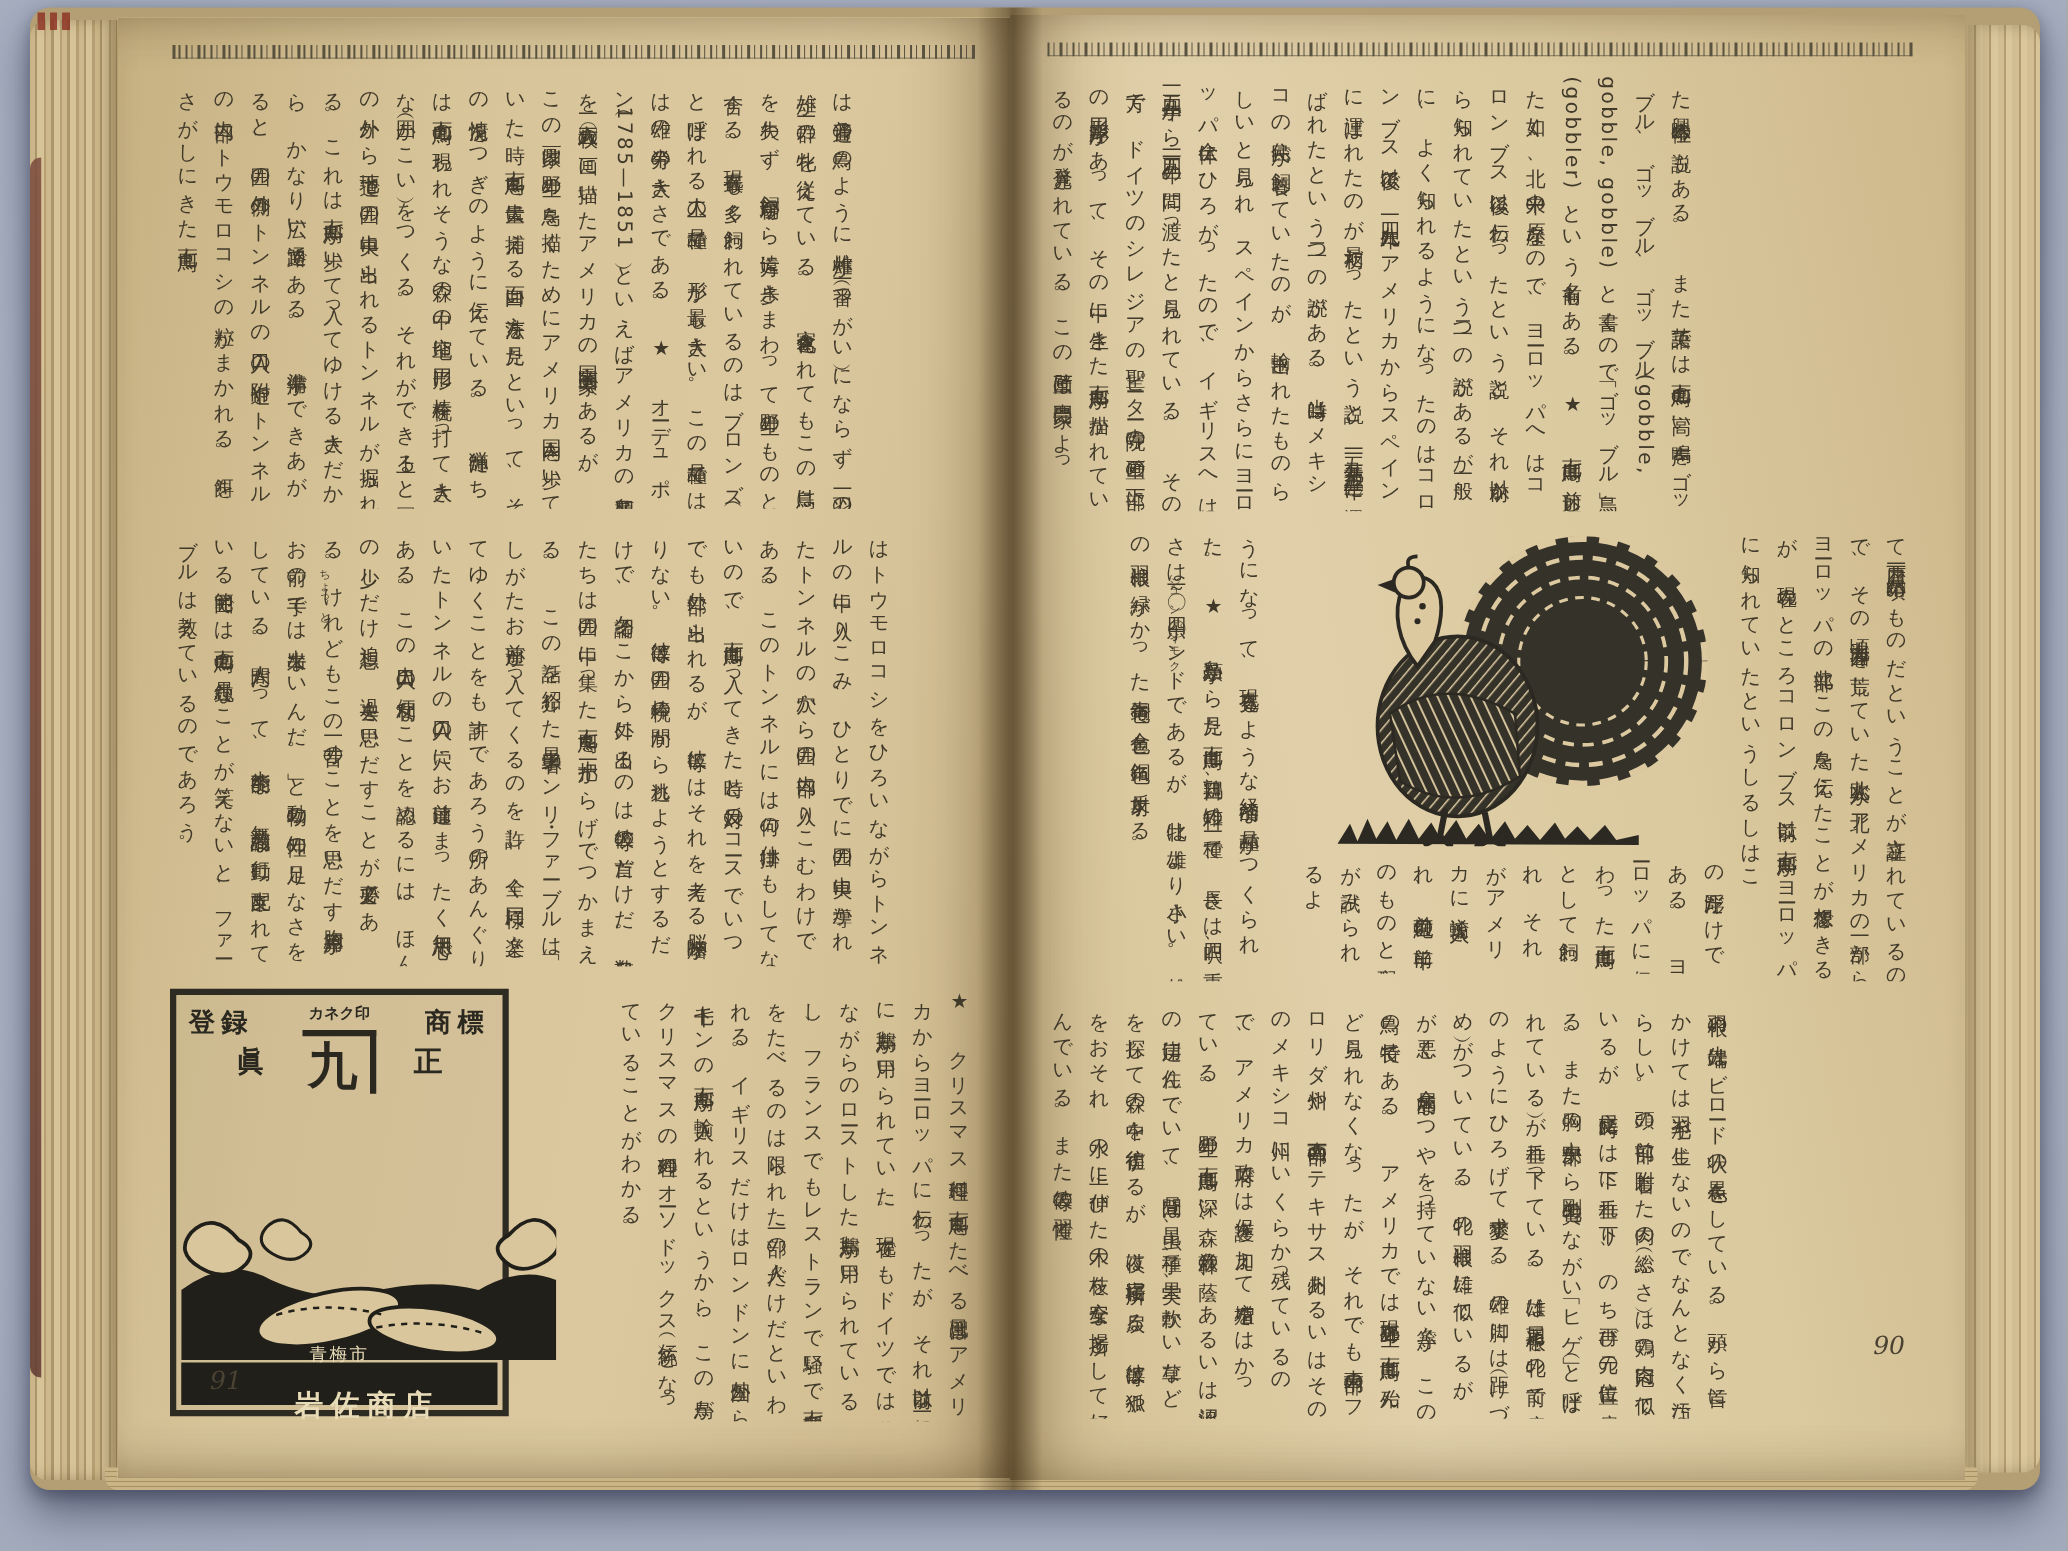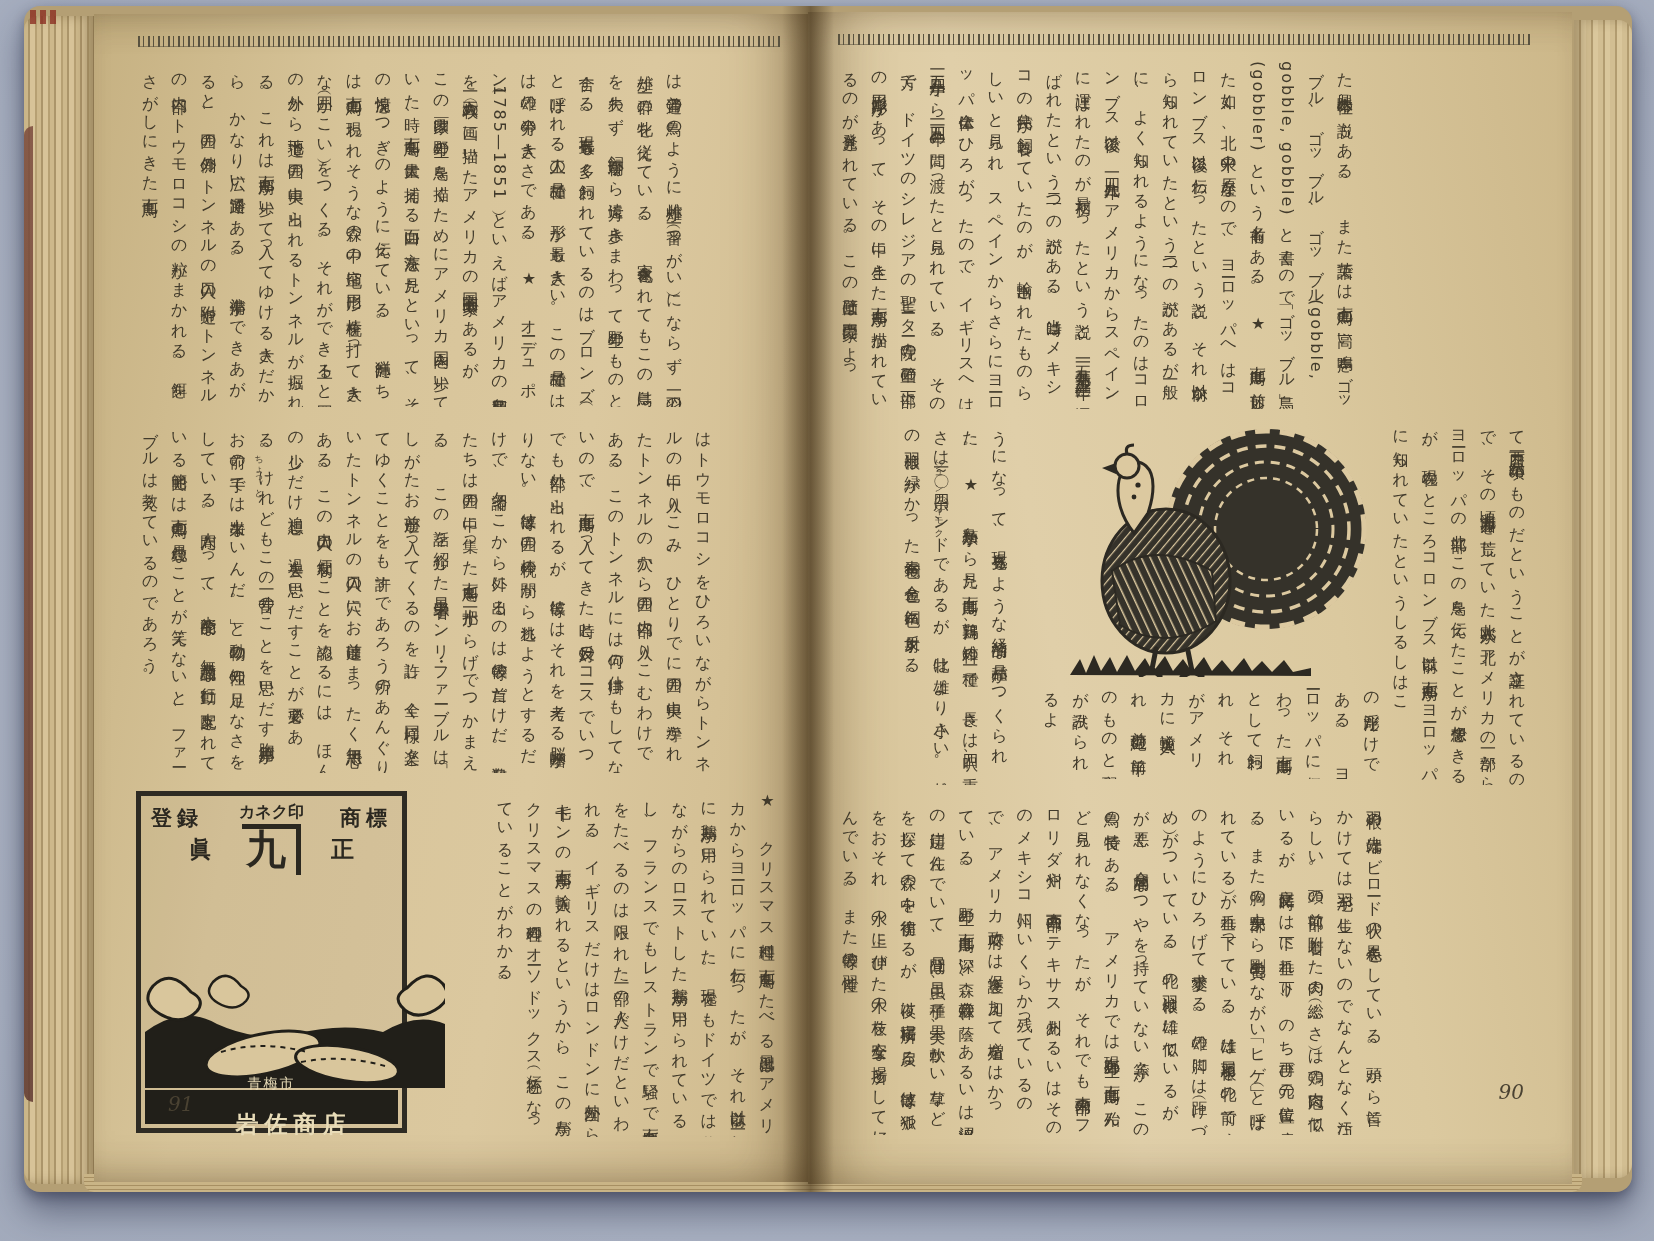--- a/index.html
+++ b/index.html
@@ -67,40 +67,40 @@
   .turkey-fig{width:372px;height:258px;}
   .under-vtext{height:98px;margin-top:4px;width:100%;}
   .rp-band3{height:336px;margin-top:14px;}
 
   .furigana{position:absolute;writing-mode:vertical-rl;font-size:9px;letter-spacing:1px;color:#4a4232;}
   .furi-right{left:96px;top:36px;}
   .furi-left{left:116px;top:28px;}
 
   
   .ad-box{width:271px;height:342px;border:5px solid #2e2b23;box-sizing:border-box;
-    position:relative;padding:8px 10px;background:rgba(40,35,20,.03);font-family:Liberation Mono, monospace;}
+    position:relative;padding:8px 10px;background:rgba(40,35,20,.03);}
   .ad-row1{display:flex;justify-content:space-between;align-items:flex-start;color:#2b2820;}
   .ad-reg,.ad-sho{font-size:21px;font-weight:bold;letter-spacing:5px;}
-  .ad-mark{font-size:16px;font-weight:bold;margin-top:-2px;}
+  .ad-mark{font-size:12px;font-weight:bold;margin-top:-2px;}
   .ad-row2{display:flex;justify-content:center;align-items:center;gap:30px;margin-top:-8px;color:#2b2820;}
   .ad-shin,.ad-sei{font-size:23px;font-weight:bold;}
   .ad-logo{font-size:40px;font-weight:bold;line-height:1;padding:4px 10px 2px 4px;
     border-top:5px solid #2b2820;border-right:5px solid #2b2820;}
   .ad-product{text-align:center;font-size:58px;font-weight:bold;letter-spacing:8px;
     margin-top:0;color:#262319;white-space:nowrap;}
   .ad-art{position:absolute;left:4px;right:4px;bottom:40px;height:122px;}
   .ad-bottom{position:absolute;left:4px;right:4px;bottom:4px;height:34px;background:#211f19;
     color:#e8dcb8;display:flex;align-items:center;justify-content:center;gap:16px;flex-direction:column;}
   .ad-city{font-size:14px;letter-spacing:2px;}
   .ad-store{font-size:23px;font-weight:bold;letter-spacing:6px;margin-left:44px;}
 
   .pn{position:absolute;font-family:"DejaVu Serif",serif;font-style:italic;
     font-size:20px;color:#4a4232;}
   .pn-left{left:58px;bottom:66px;margin-left:16px;}
-  .pn-right{right:48px;bottom:80px;}
+  .pn-right{right:48px;bottom:96px;}
 </style>
 </head>
 <body>
 
 <div class="photo-bg"></div>
 
 <div class="book">
   <div class="edge-left"></div>
   <div class="cover-strip"></div>
   <div class="edge-right"></div>

